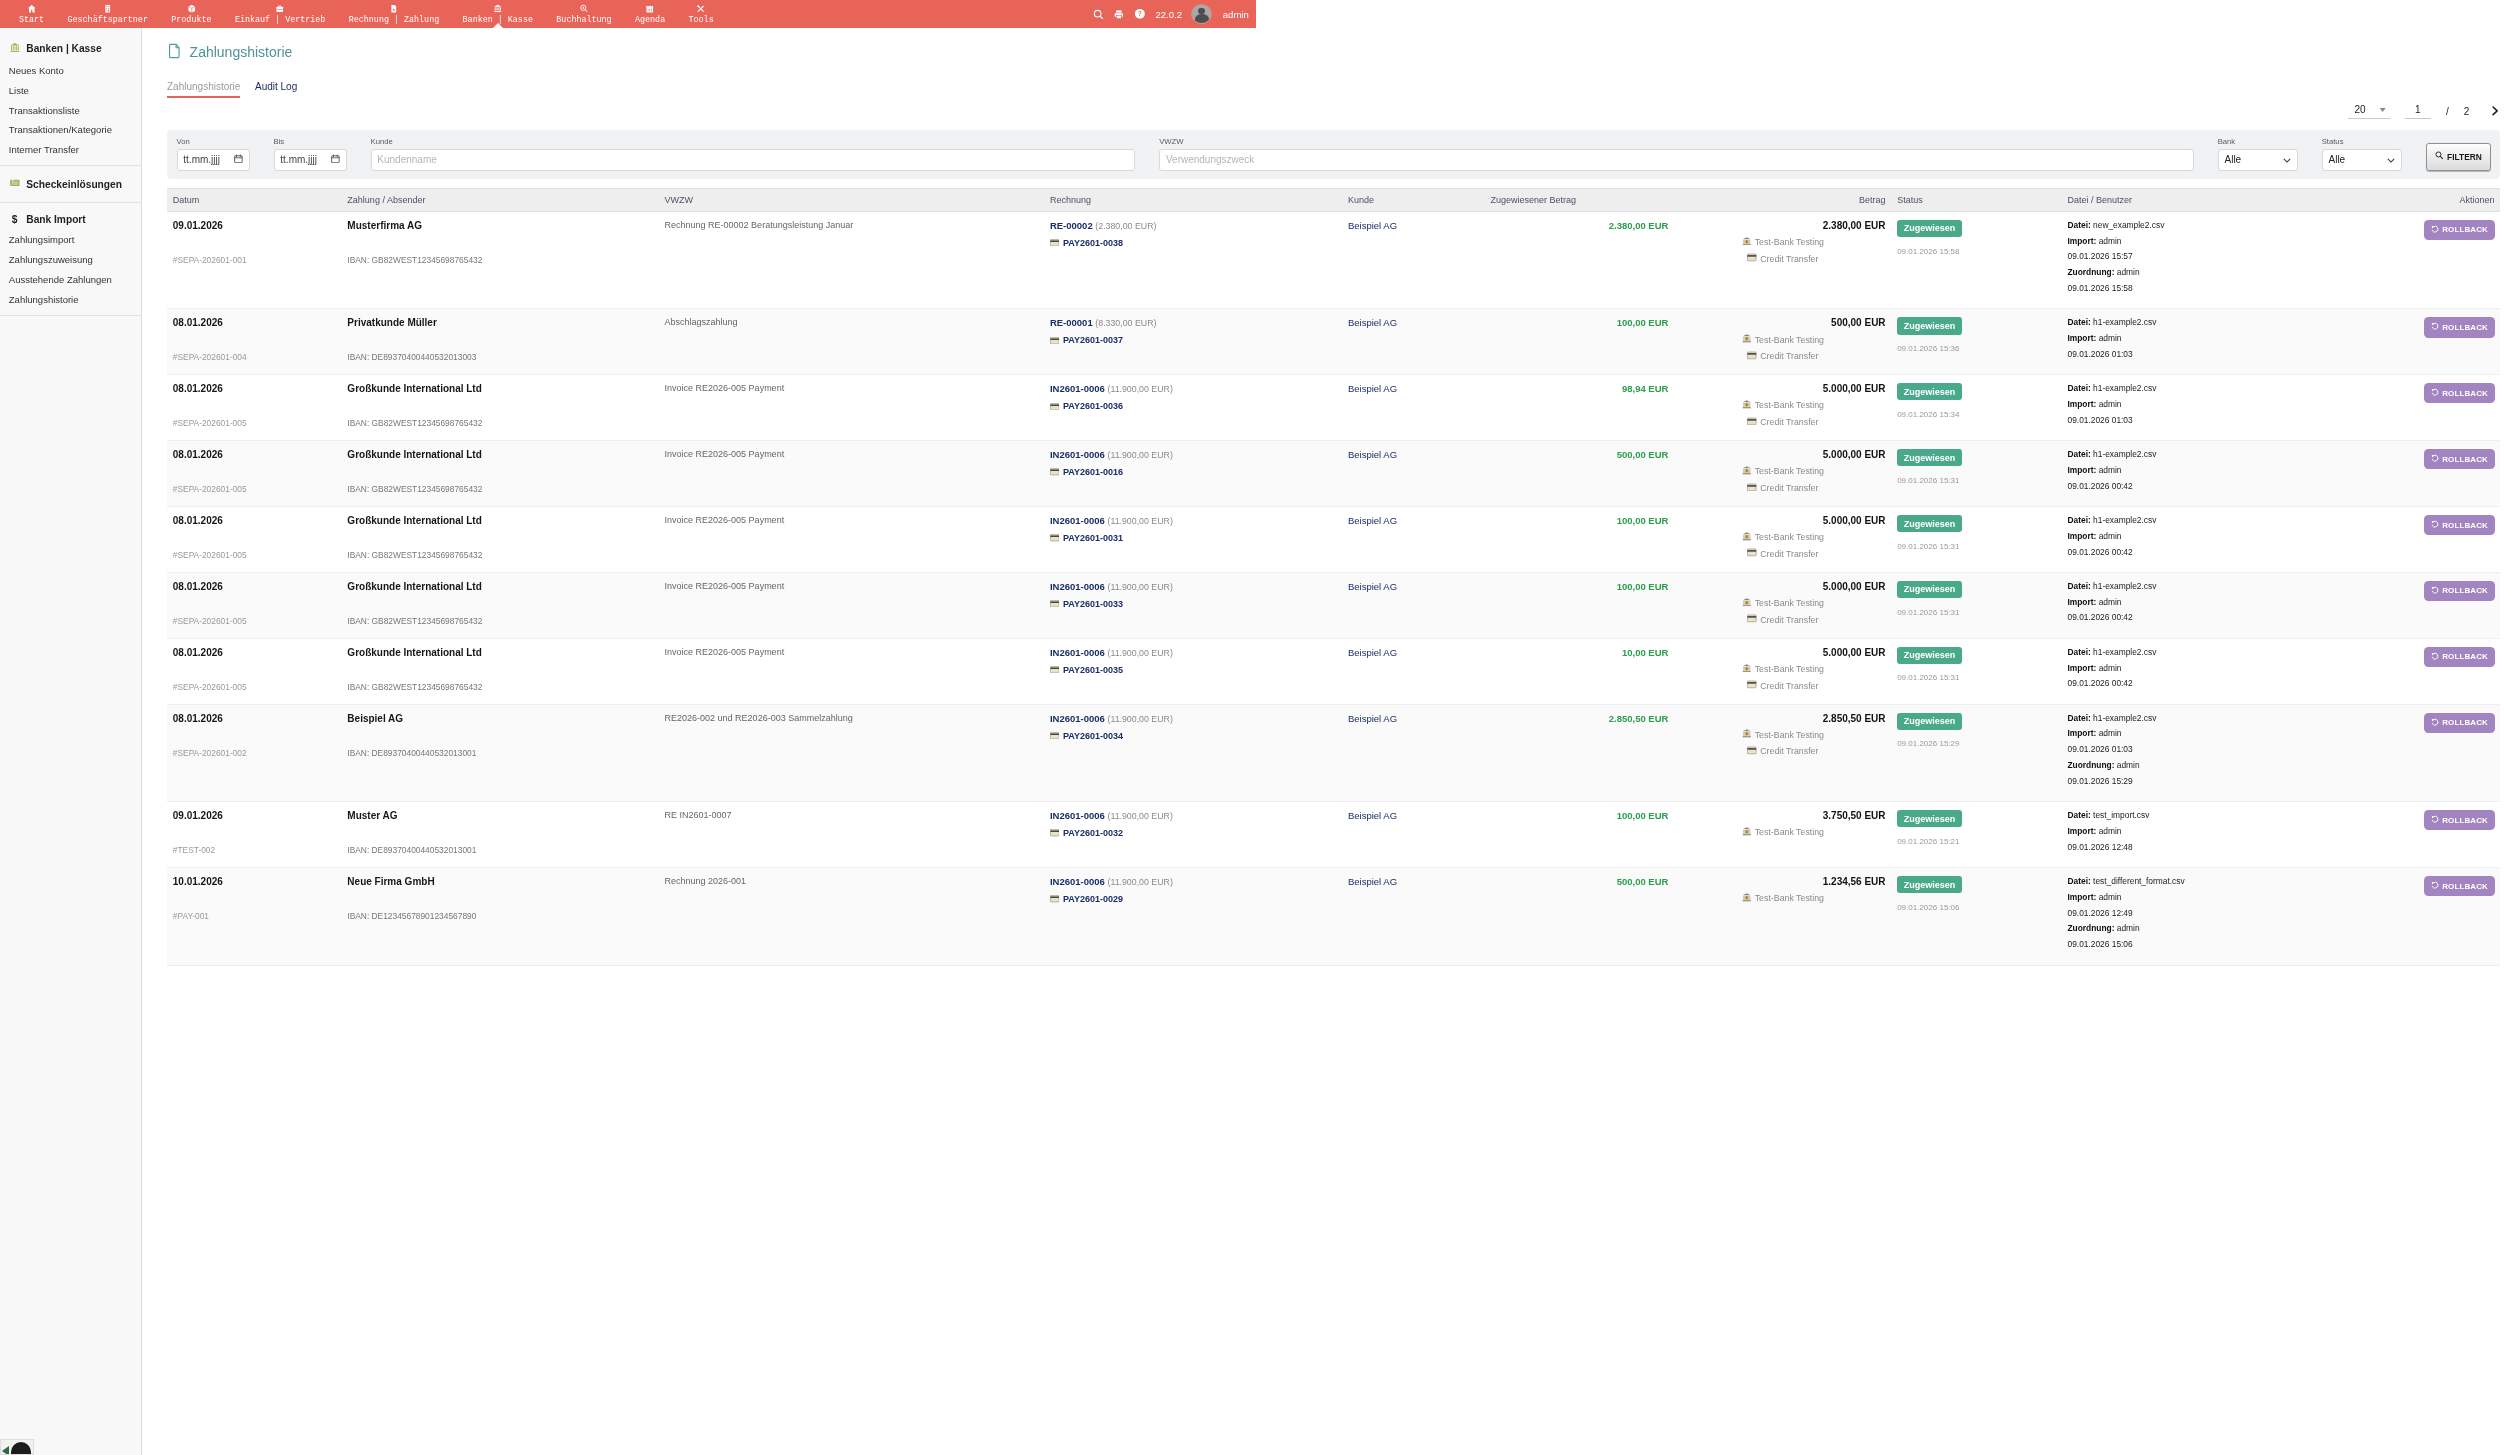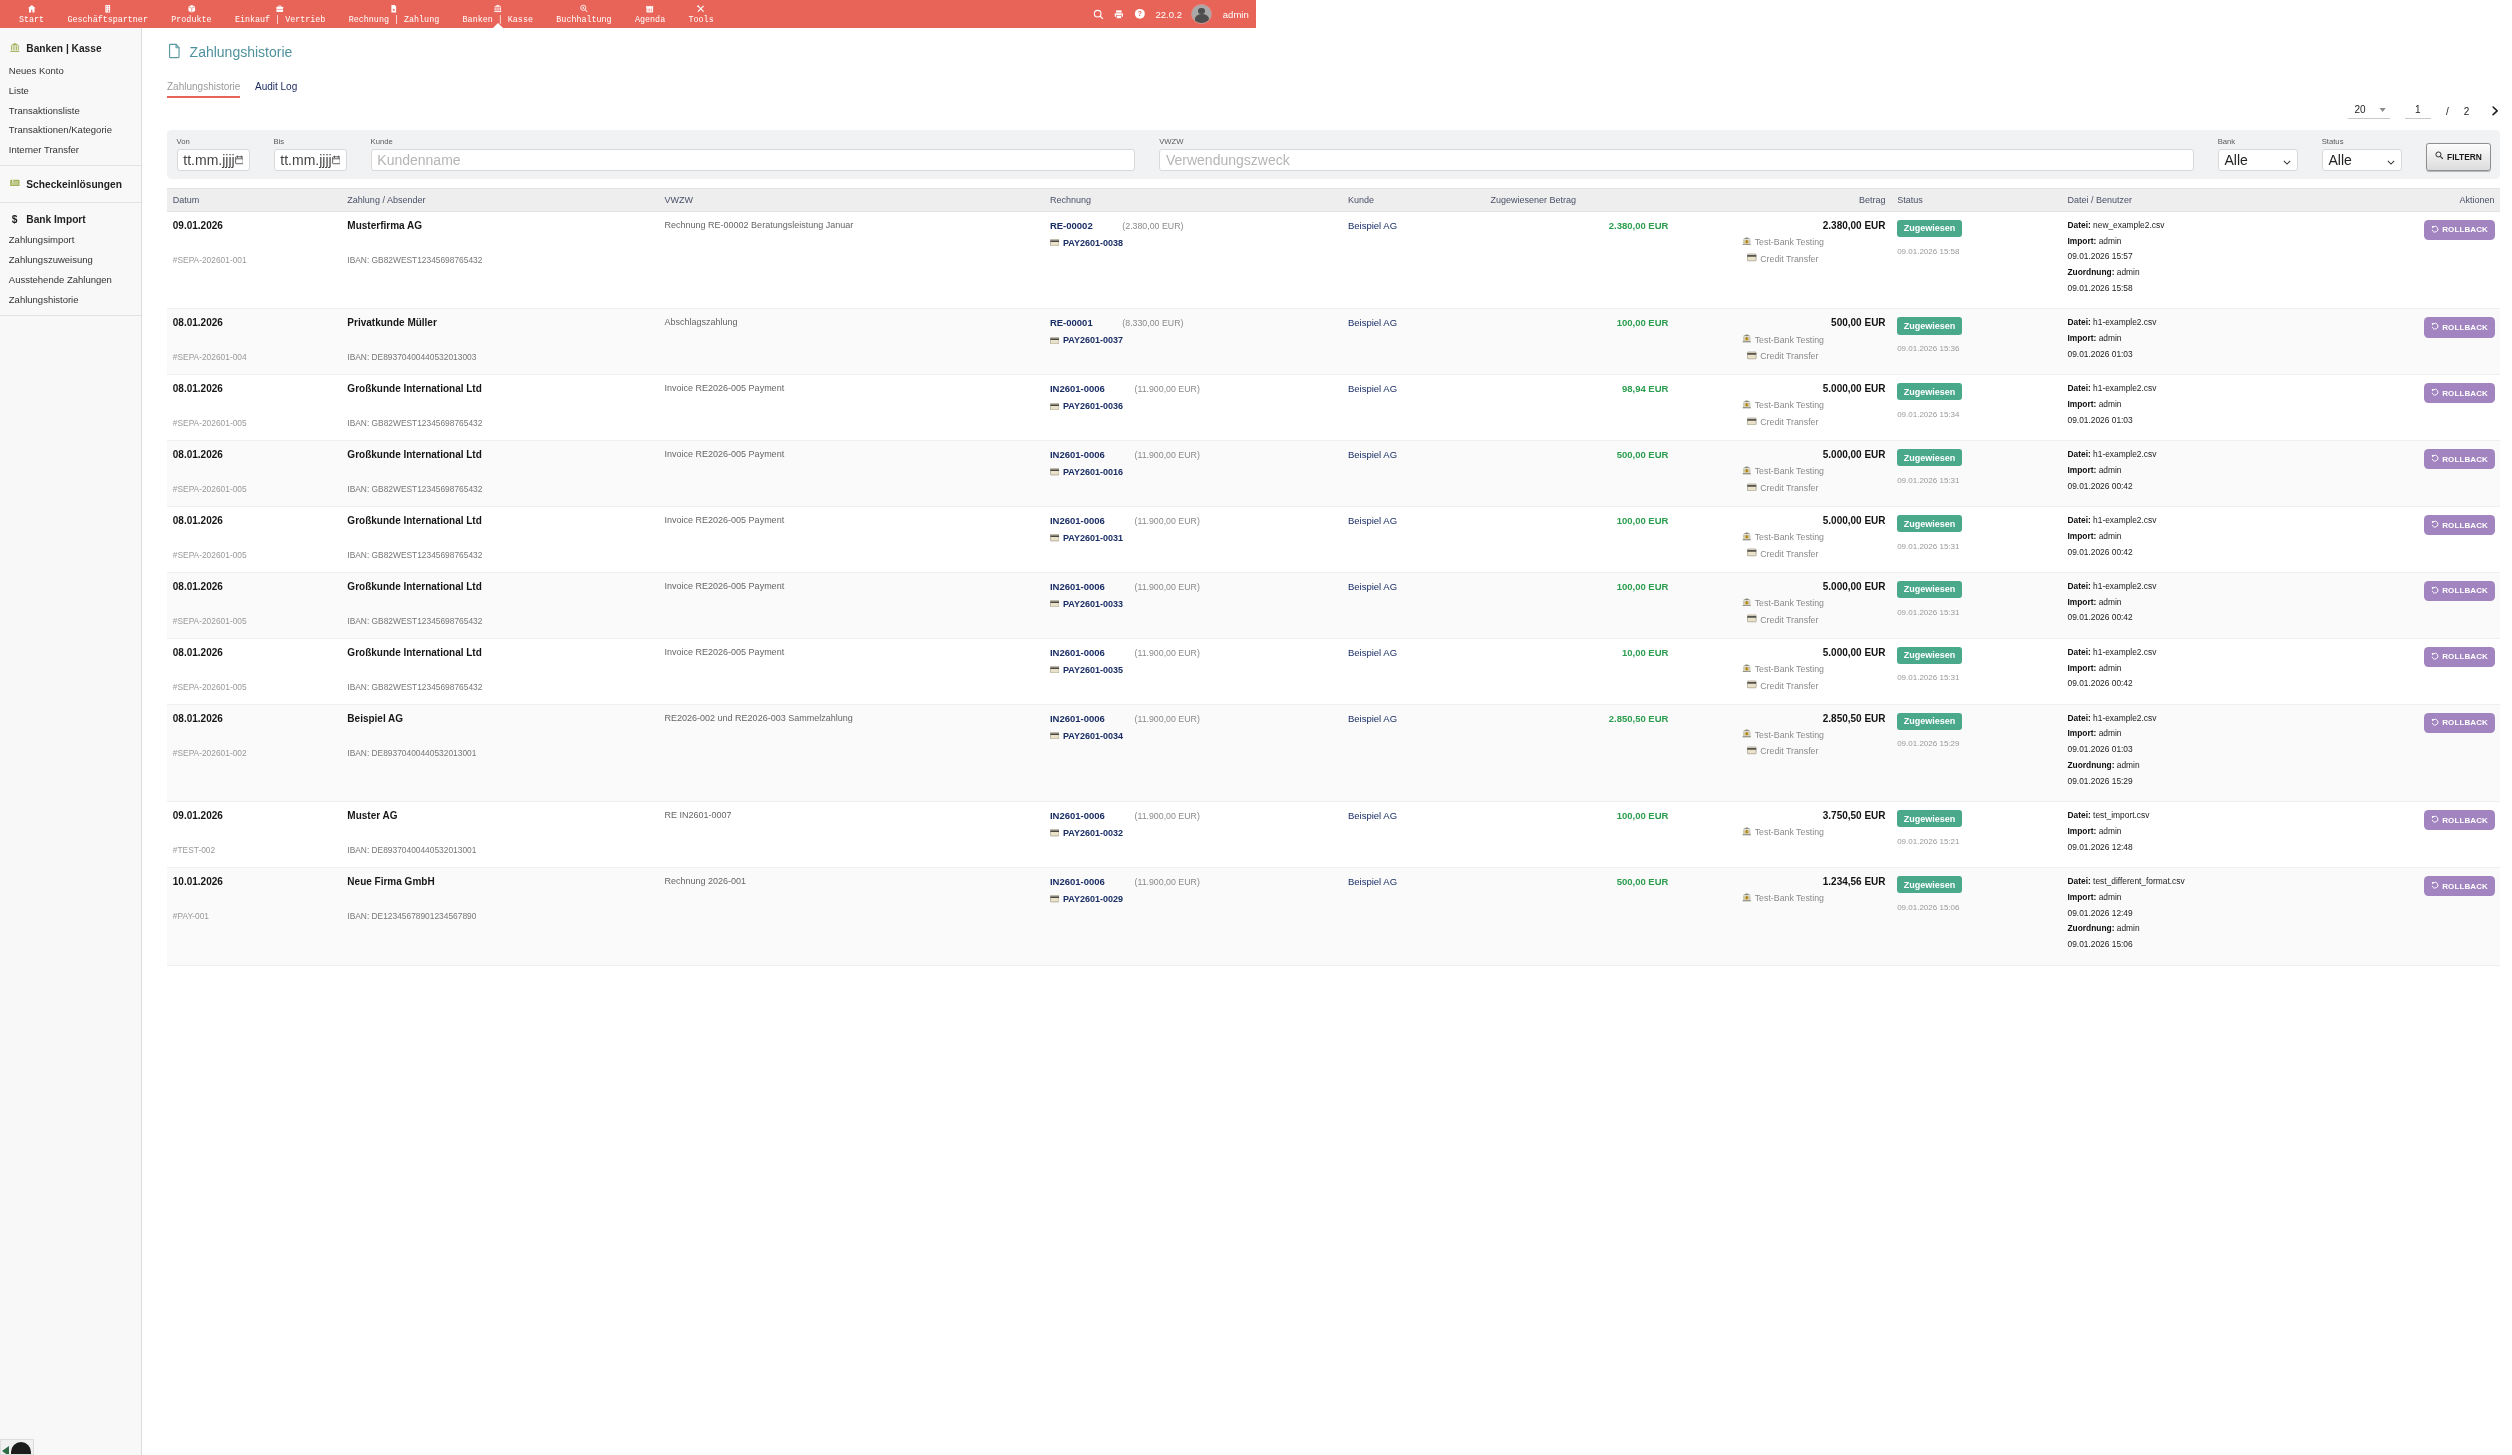--- a/index.html
+++ b/index.html
@@ -50,21 +50,21 @@
   .page-cur { width:26px; border-bottom:0.7px solid #c9c9c9; text-align:center; padding-bottom:2.9px; }
   .page-next { cursor:pointer; margin-left:4.4px; }
   .page-next svg { width:11.7px; height:11.7px; display:block; }
 
   
   .filterbar { margin-top:7.3px; background:#f0f2f4; border-radius:4.4px; padding:6.6px 9.5px 8.8px;
                display:flex; gap:24px; align-items:flex-end; }
   .f-field { display:flex; flex-direction:column; }
   .f-label { font-size:7.7px; color:#5a5a5a; margin-bottom:2.9px; }
   .f-input { height:22px; background:#fff; border:0.7px solid #d9d9d9; border-radius:2.9px;
-             font-size:14px; padding:0 5.8px; display:flex; align-items:center; color:#444;
+             font-size:10px; padding:0 5.8px; display:flex; align-items:center; color:#444;
              font-family:"Liberation Sans",sans-serif; }
   .f-date { width:73px; justify-content:space-between; }
   .f-date svg { width:8.8px; height:9.5px; }
   .f-kunde { flex:3.4; }
   .f-vwzw  { flex:4.6; }
   .f-select { width:80px; justify-content:space-between; cursor:pointer; color:#222; }
   .f-select svg { width:8px; height:5.1px; }
   .placeholder { color:#b5b5b5; }
   .filter-btn { height:28px; background:linear-gradient(#fdfdfd,#dcdcdc); border:0.7px solid #8f8f8f;
                 border-radius:2.9px; box-shadow:0 0.7px 0.7px rgba(0,0,0,.25); font-weight:bold; font-size:8.4px;
@@ -76,21 +76,21 @@
   table { width:100%; border-collapse:collapse; table-layout:fixed; margin-top:8.8px; }
   thead th { background:#eeeeef; color:#4b5166; font-weight:normal; font-size:9px; text-align:left;
              padding:5.8px 5.8px; border-top:0.7px solid #e2e2e2; border-bottom:0.7px solid #e2e2e2; }
   tbody td { vertical-align:top; padding:8px 5.8px 9.5px; font-size:9.5px; border-bottom:0.7px solid #efefef; }
   tbody tr:nth-child(even) { background:#fafafa; }
   .r-main { font-weight:bold; font-size:10px; color:#161616; }
   .r-sub  { color:#999; font-size:8.4px; margin-top:24px; }
   .r-iban { color:#777; }
   .c-vwzw { color:#666; font-size:9px; }
   .lnk { color:#1a2e66; font-weight:bold; text-decoration:none; cursor:pointer; }
-  .paren { color:#8a8a8a; font-size:8.8px;margin-left:27px; }
+  .paren { color:#8a8a8a; font-size:8.8px; }
   .pay-line { margin-top:6.6px; display:flex; align-items:center; gap:3.6px; }
   .pay-line svg { width:9.5px; height:7.3px; }
   .pay-line .lnk { font-size:9px; }
   .customer { color:#1a2e66; }
   .num { text-align:right; }
   .assigned { color:#2a9d4e; font-weight:bold; }
   .amt { font-weight:bold; font-size:10px; color:#111; }
   .bank-line { margin-top:5.8px; color:#8a8a8a; font-size:8.8px; display:flex; align-items:center;
                justify-content:center; gap:3.6px; }
   .bank-line svg { width:9.5px; height:8.8px; }

